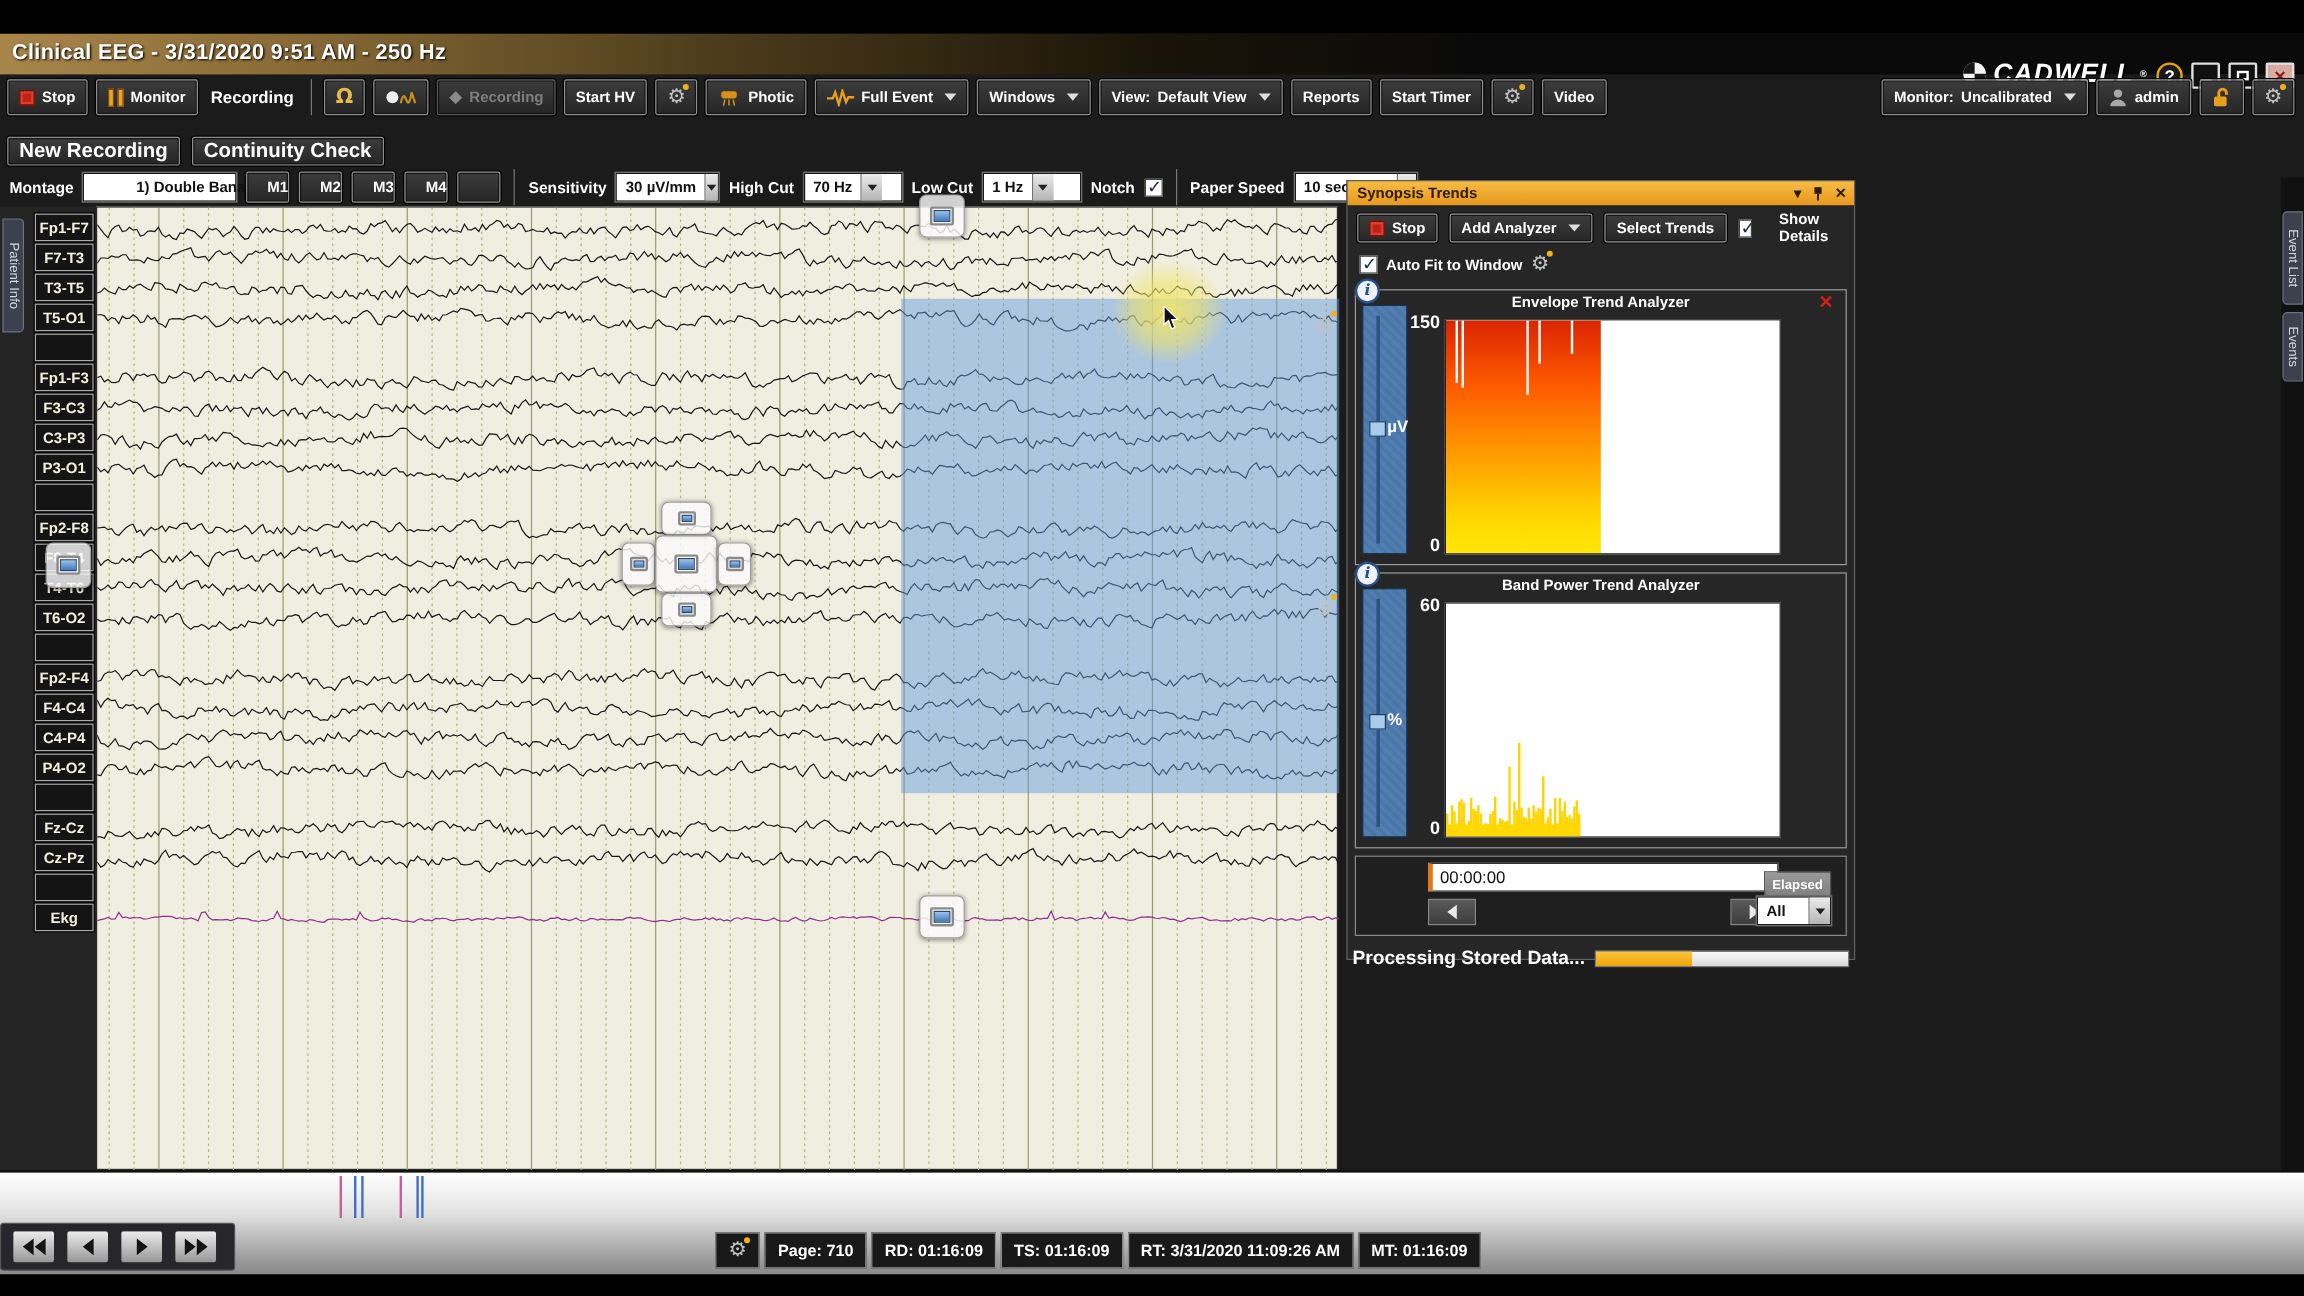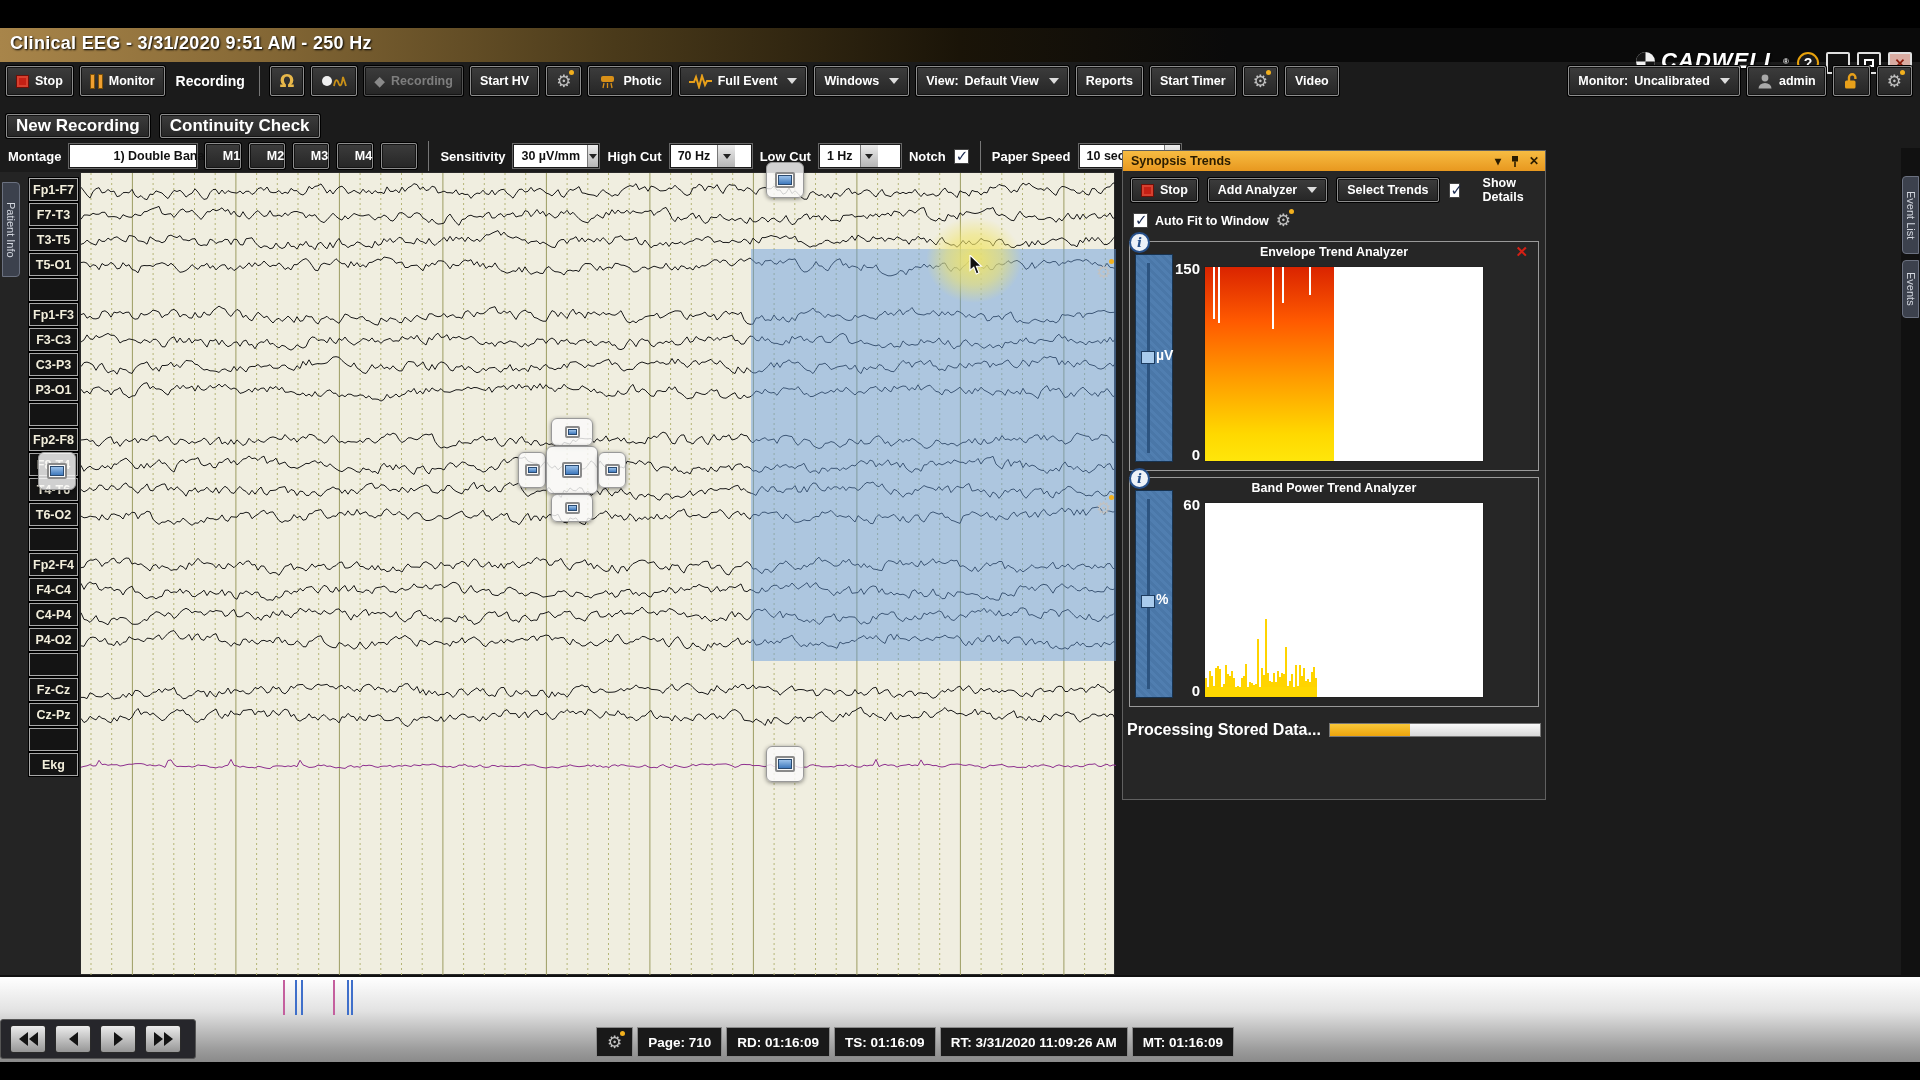--- a/index.html
+++ b/index.html
@@ -603,20 +603,38 @@
             <div style="position:absolute;left:102px;bottom:0;width:2px;height:18px;background:#ffd400;"></div>
             <div style="position:absolute;left:104px;bottom:0;width:2px;height:15px;background:#ffd400;"></div>
             <div style="position:absolute;left:106px;bottom:0;width:2px;height:25px;background:#ffd400;"></div>
             <div style="position:absolute;left:108px;bottom:0;width:2px;height:30px;background:#ffd400;"></div>
             <div style="position:absolute;left:110px;bottom:0;width:2px;height:19px;background:#ffd400;"></div>
             <div style="position:absolute;left:0;bottom:0;width:112px;height:10px;background:#ffd800;"></div>
           </div>
       </div>
     </div>
 
+    <div class="time-box" style="position:relative;">
+      <div class="time-field">00:00:00</div>
+      <div class="elapsed-btn">Elapsed</div>
+      <div class="arrow-row">
+        <div class="sq-btn" style="left:54px; top:2px;">
+            <span class="tri-l"></span>
+          </div>
+        <div class="sq-btn" style="left:306px; top:2px;">
+            <span class="tri-r"></span>
+          </div>
+        <div class="sel all-dd">
+            <span class="val">All</span>
+            <span class="arr" style="margin-left:auto;">
+              <span class="sel-tri"></span>
+            </span>
+          </div>
+      </div>
+    </div>
 
     <div class="processing-row">
       <span class="processing-label">Processing Stored Data...</span>
       <div class="progress">
           <div class="fill" style="width: 38%;"></div>
         </div>
     </div>
   </div>
 
   <div class="right-rail">

